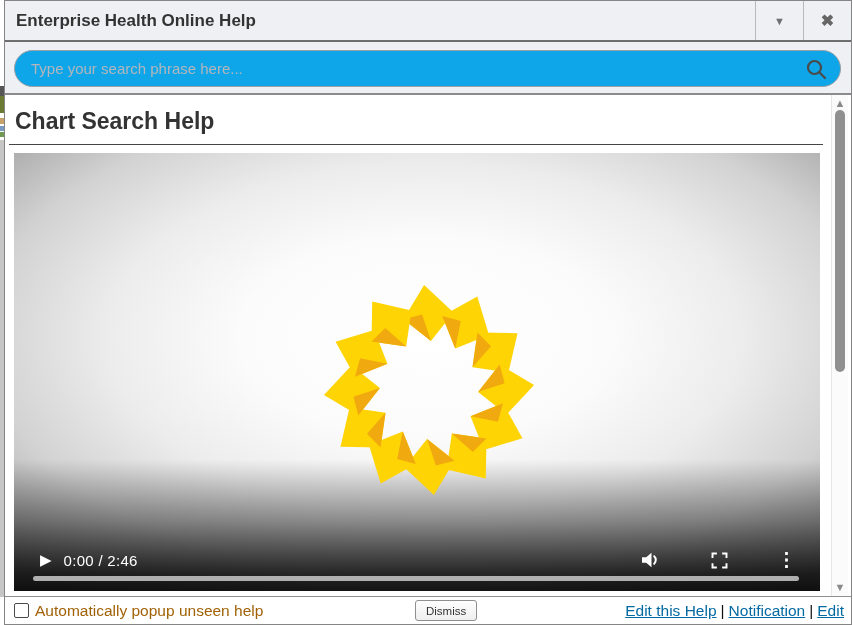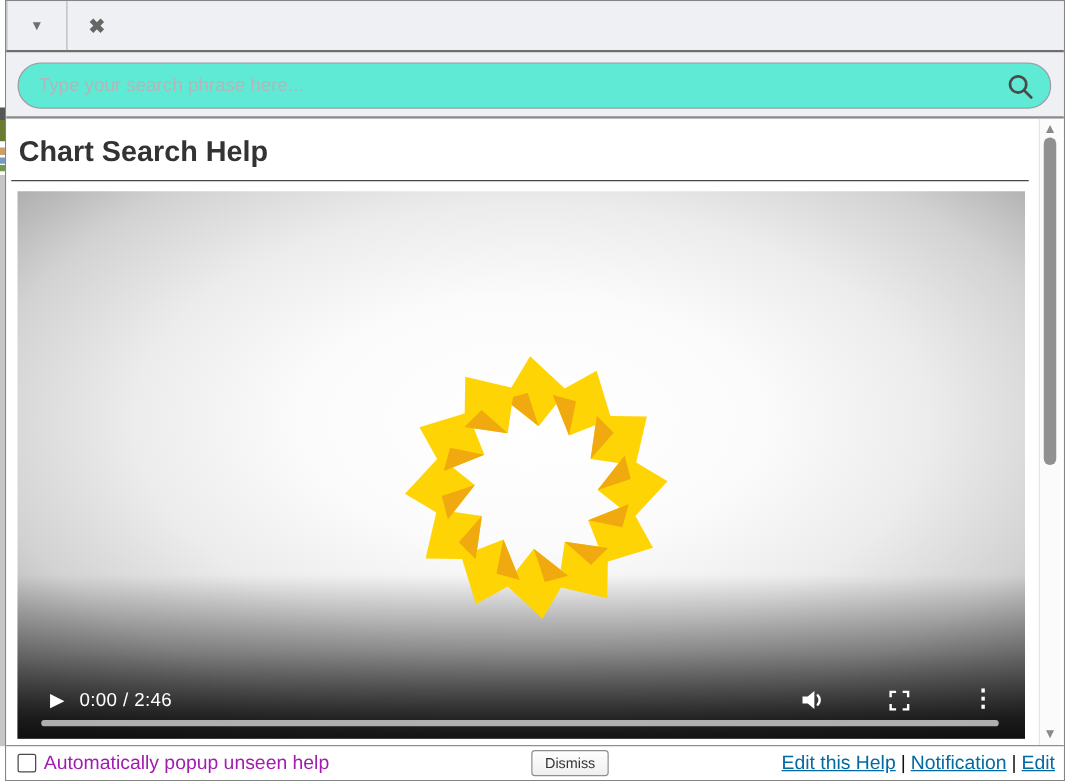--- a/index.html
+++ b/index.html
@@ -41,21 +41,21 @@
   }
   .dd-glyph { color:#6f6f6f; font-size:11px; }
   .close-glyph { color:#666; font-size:16px; font-weight:bold; }
 
   
   .searchrow {
     flex:0 0 53px; height:53px; background:#eef0f3;
     border-bottom:2px solid #8b8b8b; padding:8px 10px 0 9px;
   }
   .search-pill {
-    height:37px; background:#5eead4; border:1px solid #9aa0a6; border-radius:19px;
+    height:37px; background:#0ea5e9; border:1px solid #9aa0a6; border-radius:19px;
     display:flex; align-items:center; padding:0 12px 0 16px;
   }
   .search-pill input {
     flex:1; border:0; outline:none; background:transparent;
     font-family:"Liberation Sans",sans-serif; font-size:15px; color:#444;
   }
   .search-pill input::placeholder { color:#b3b6bb; }
   .mag { flex:0 0 24px; height:24px; cursor:pointer; }
 
   
@@ -106,46 +106,47 @@
   
   .footer {
     flex:0 0 28px; height:28px; border-top:1px solid #8f8f8f; background:#fff;
     display:flex; align-items:center; position:relative; font-size:15.5px;
   }
   .chk {
     appearance:none; -webkit-appearance:none;
     width:15px; height:15px; border:1px solid #4a4a4a; border-radius:2px;
     background:#fff; margin:0 6px 0 9px; cursor:pointer;
   }
-  .chk-label { color:#a21caf; }
+  .chk-label { color:#a16207; }
   .dismiss {
     position:absolute; left:410px; top:3px; height:21px; padding:0 10px;
     font-family:"Liberation Sans",sans-serif; font-size:11.5px; color:#333;
     background:linear-gradient(#fefefe,#efefef);
-    border:1px solid #8f8f8f; border-radius:3px; cursor:pointer;margin-left:10px;
+    border:1px solid #8f8f8f; border-radius:3px; cursor:pointer;
   }
   .links { margin-left:auto; padding-right:7px; color:#111; }
   .links a { color:#0369a1; text-decoration:underline; cursor:pointer; }
   .sep { margin:0 4px; }
 </style>
 </head>
 <body>
 
 <div class="sliver">
   <div class="sl-1"></div>
   <div class="sl-2"></div>
   <div class="sl-3"></div>
   <div class="sl-4"></div>
   <div class="sl-5"></div>
   <div class="sl-6"></div>
 </div>
 
 <div class="dialog">
 
   <div class="titlebar">
+    <div class="title">Enterprise Health Online Help</div>
     <div class="tb-btn">
       <span class="dd-glyph">▼</span>
     </div>
     <div class="tb-btn">
       <span class="close-glyph">✖</span>
     </div>
   </div>
 
   <div class="searchrow">
     <div class="search-pill">

